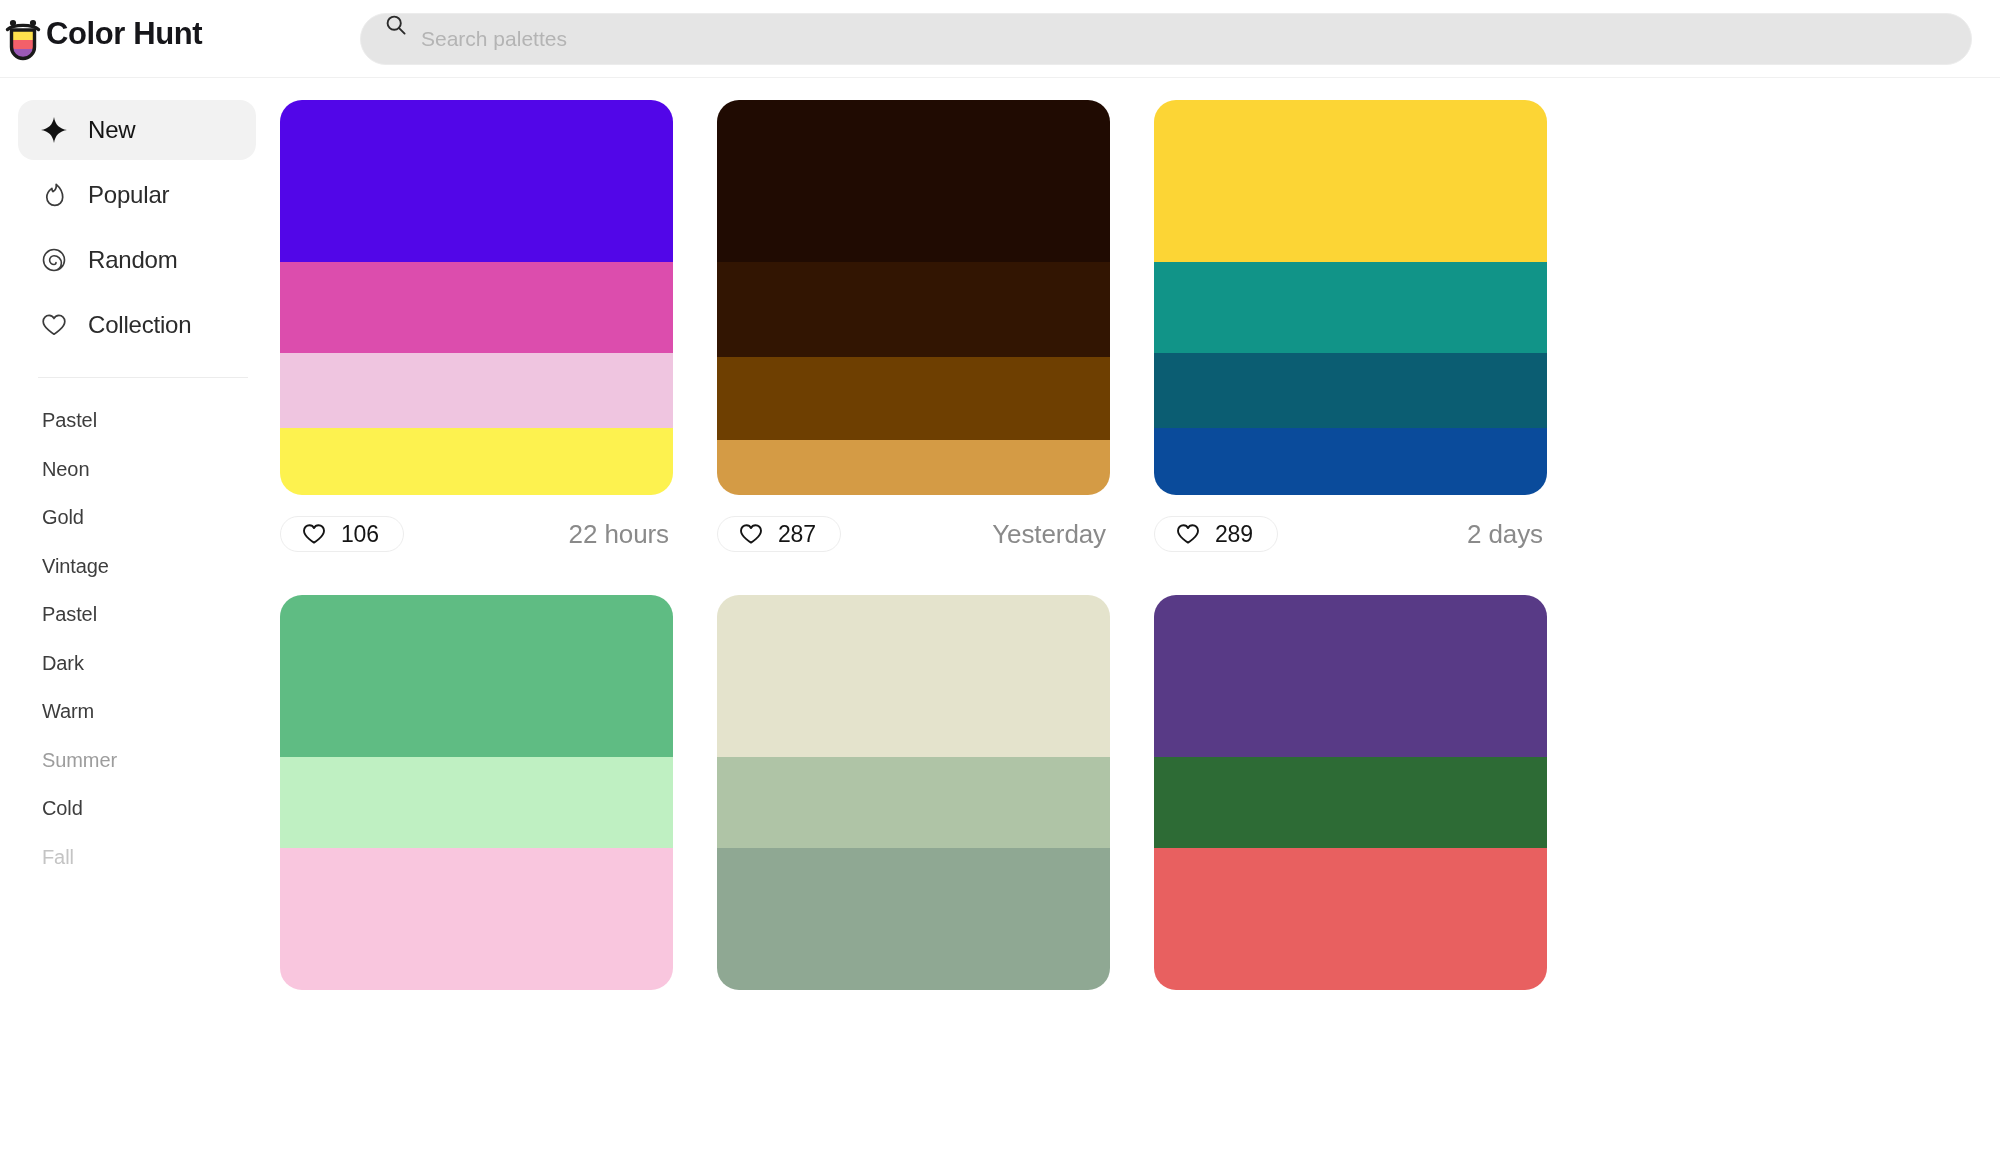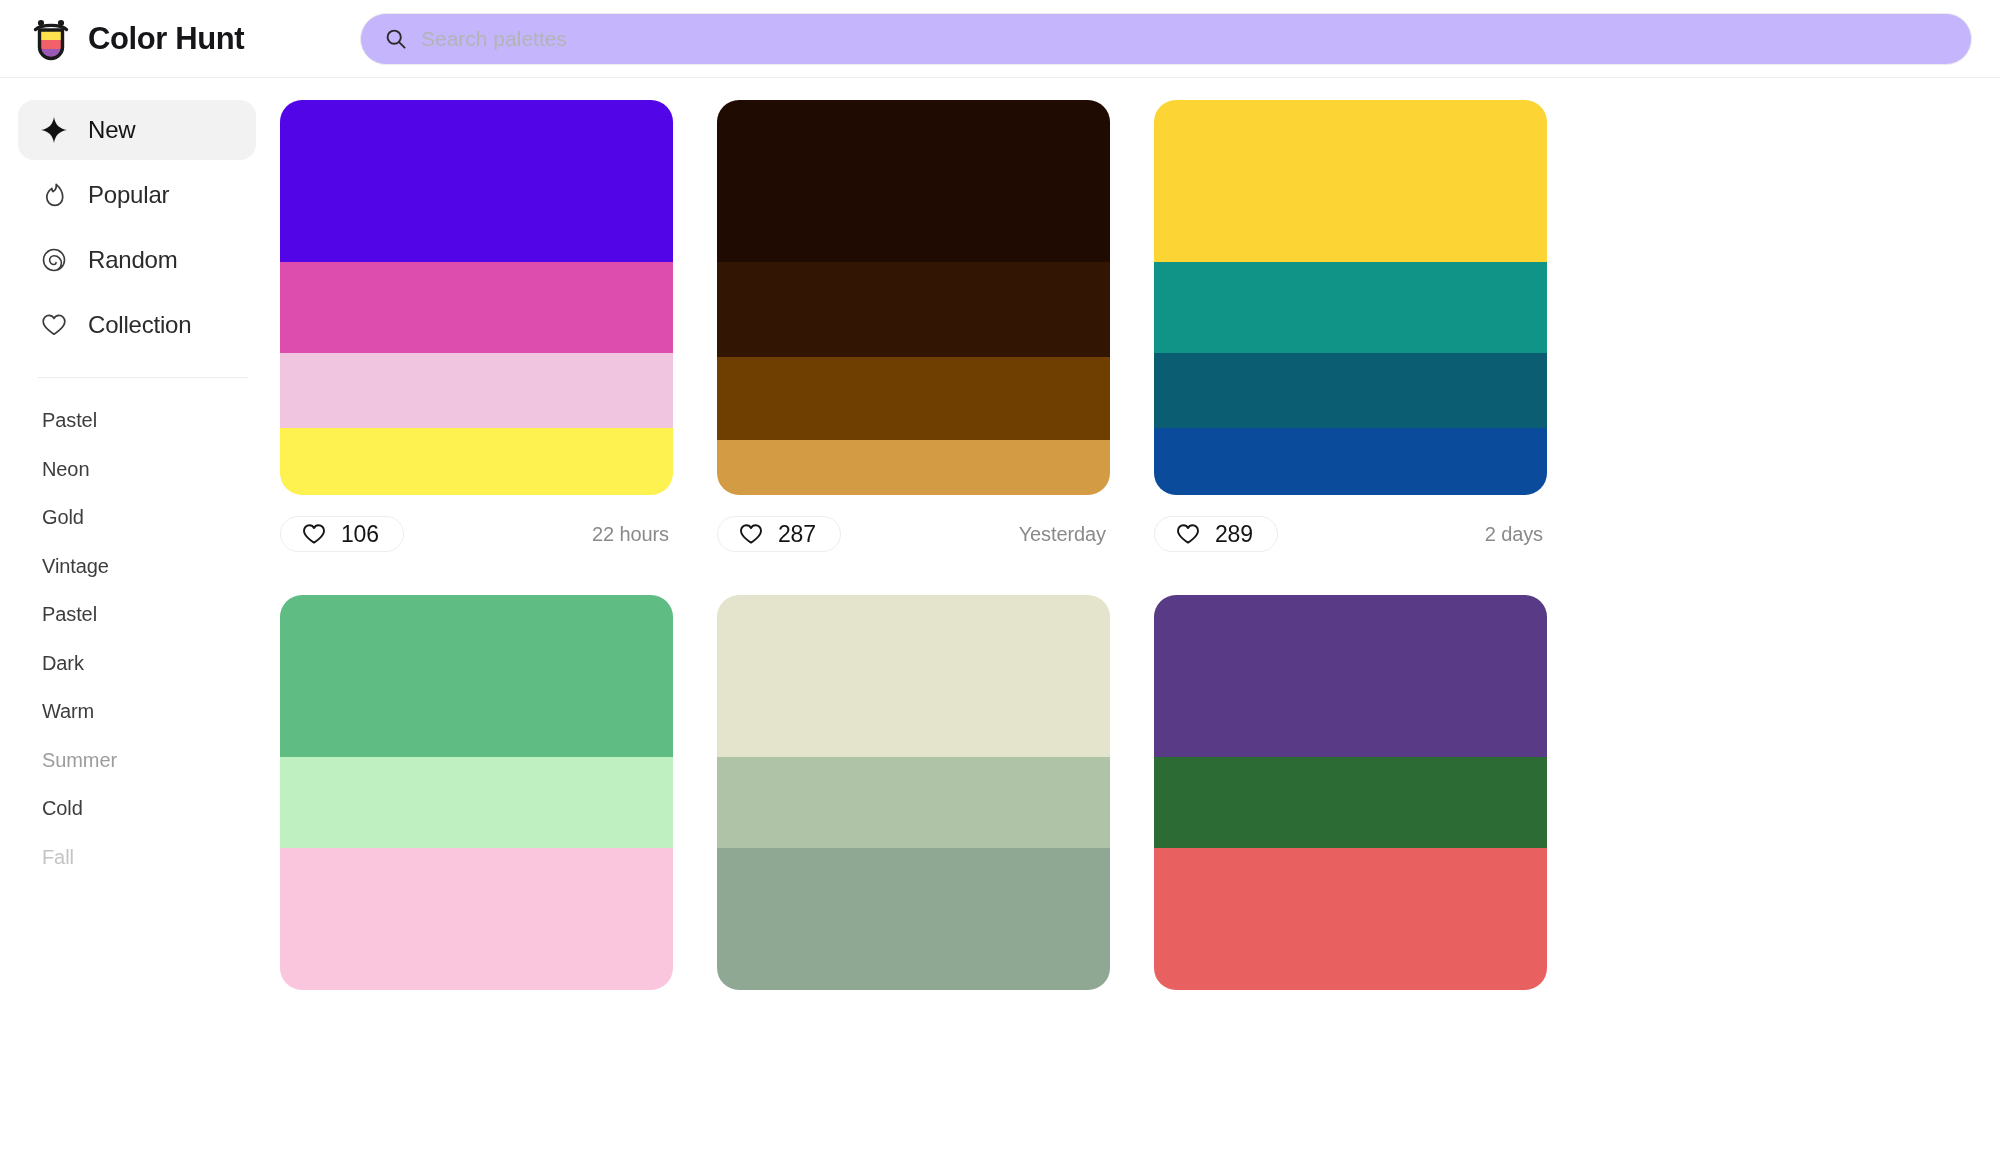--- a/index.html
+++ b/index.html
@@ -14,35 +14,34 @@
   
   .header {
     height: 78px; flex: 0 0 78px;
     display: flex; align-items: center;
     background: #fff;
     border-bottom: 1px solid #f0f0f0;
     padding: 0 0 0 0;
   }
   .brand {
     width: 360px; flex: 0 0 360px;
-    display: flex; align-items: center; gap: 14px;
-    padding-left: 28px;
+    display: flex; align-items: flex-start; 
   }
   .logo-mark { width: 46px; height: 46px; flex: 0 0 46px; }
   .brand-title {
     font-size: 31px; font-weight: bold; color: #16161a;
     letter-spacing: -0.4px; white-space: nowrap;
   }
   .search-wrap { flex: 1 1 auto; padding-right: 28px; }
   .search-box {
     height: 52px;
     border: 1.5px solid #ececec;
     border-radius: 26px;
-    background: #c4b5fd;
-    display: flex; align-items: center;
+    background: #e5e5e5;
+    display: flex; 
     gap: 14px; padding: 0 24px;
   }
   .search-icon { flex: 0 0 22px; width: 22px; height: 22px; display:block; }
   .search-input {
     border: none; outline: none; background: transparent;
     font-family: "Liberation Sans", sans-serif;
     font-size: 21px; color: #16161a; width: 100%;
   }
   .search-input::placeholder { color: #b4b4b4; }
 
@@ -112,21 +111,21 @@
     display: flex; align-items: center; justify-content: space-between;
   }
   .like-btn {
     display: inline-flex; align-items: center; gap: 14px;
     height: 36px; padding: 0 24px 0 20px;
     border: 1.5px solid #ededed; border-radius: 26px;
     background: #fff; cursor: pointer;
   }
   .heart-icon { width: 26px; height: 26px; flex: 0 0 26px; display: block; }
   .like-count { font-size: 23px; color: #141414; letter-spacing: -0.2px; }
-  .card-date { font-size: 20px; color: #8a8a8a; padding-right: 4px; letter-spacing: -0.1px; }
+  .card-date { font-size: 26px; color: #8a8a8a; padding-right: 4px; letter-spacing: -0.1px; }
 </style>
 </head>
 <body>
 
 <div class="app">
 
   <div class="header">
     <div class="brand">
       <svg class="logo-mark" viewBox="0 0 46 46">
         <circle cx="13" cy="7" r="3.1" fill="#1A1A1A"></circle>

